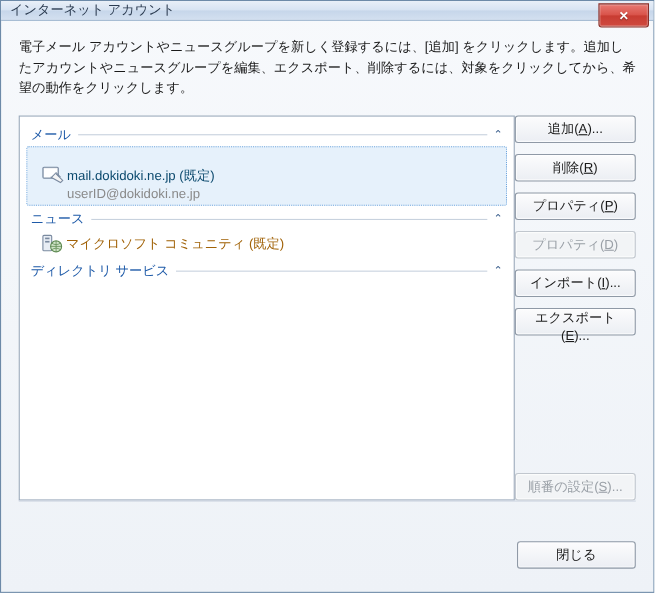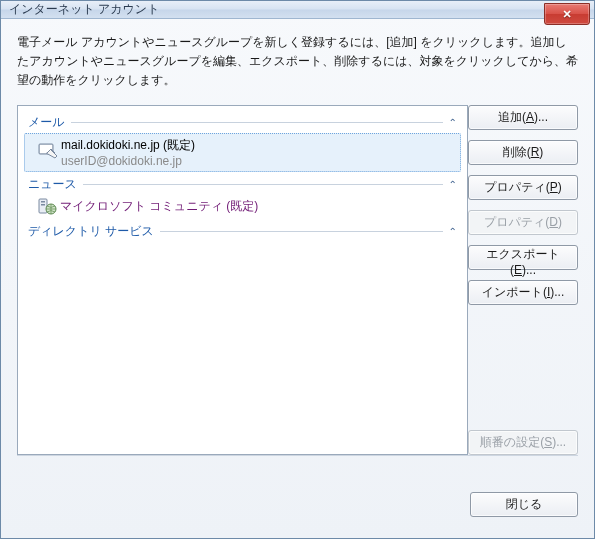--- a/index.html
+++ b/index.html
@@ -111,24 +111,25 @@
   }
   .account-item .ic {
     width: 26px;
     display: flex;
     justify-content: center;
   }
   .account-item .texts {
     padding: 2px 0;
   }
   .account-item .primary {
-    color: #701a75;
+    color: #a16207;
   }
   .account-item.selected .primary {
-    color: #000000;
+    color: #0c4a6e;
+    margin-top: 15px;
   }
   .account-item .secondary {
     color: #8a8a8a;
     font-size: 12px;
   }
   .side-buttons {
     width: 110px;
     display: flex;
     flex-direction: column;
     gap: 10px;
@@ -234,22 +235,22 @@
           <span class="chev">⌃</span>
         </div>
 
       </div>
 
       <div class="side-buttons">
         <button class="btn"><span>追加(</span><span class="u">A</span><span>)...</span></button>
         <button class="btn"><span>削除(</span><span class="u">R</span><span>)</span></button>
         <button class="btn"><span>プロパティ(</span><span class="u">P</span><span>)</span></button>
         <button class="btn disabled"><span>プロパティ(</span><span class="u">D</span><span>)</span></button>
+        <button class="btn"><span>インポート(</span><span class="u">I</span><span>)...</span></button>
         <button class="btn"><span>エクスポート(</span><span class="u">E</span><span>)...</span></button>
-        <button class="btn"><span>インポート(</span><span class="u">I</span><span>)...</span></button>
         <div class="gap-large"></div>
         <button class="btn disabled"><span>順番の設定(</span><span class="u">S</span><span>)...</span></button>
       </div>
 
     </div>
 
     <div class="footer">
       <button class="btn">閉じる</button>
     </div>
   </div>

